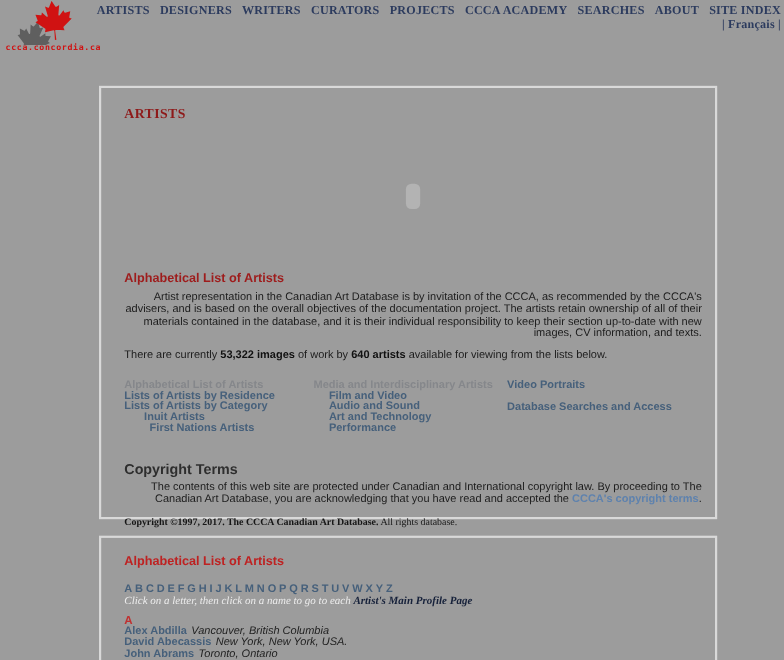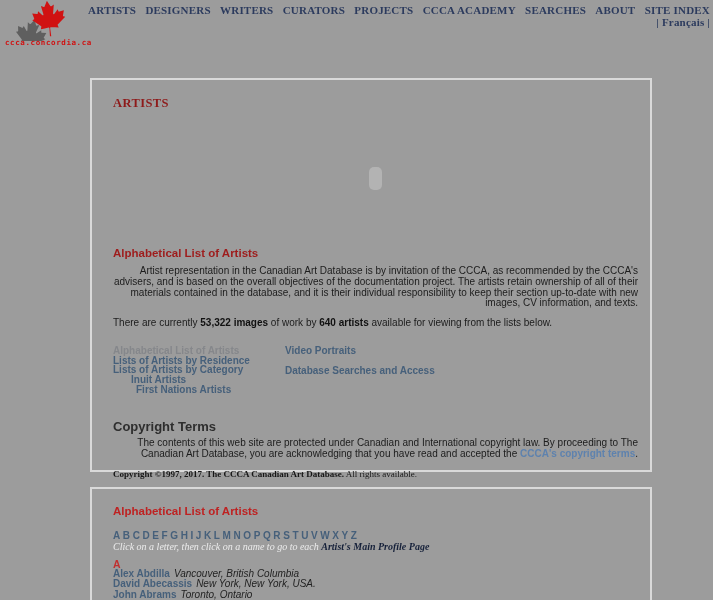--- a/index.html
+++ b/index.html
@@ -142,32 +142,42 @@
     <div class="col1">
       <div class="colhead">Alphabetical List of Artists</div>
       <div>
 
       <a class="clink">Lists of Artists by Residence</a>
           <a class="clink">Lists of Artists by Category</a>
           <a class="clink ind-b">Inuit Artists</a>
           <a class="clink ind-c">First Nations Artists</a>
         </div>
     </div>
+    <div class="col2">
+      <div class="colhead">Media and Interdisciplinary Artists</div>
+      <div>
+
+      <a class="clink ind-a">Film and Video</a>
+          <a class="clink ind-a">Audio and Sound</a>
+          <a class="clink ind-a">Art and Technology</a>
+          <a class="clink ind-a">Performance</a>
+        </div>
+    </div>
     <div class="col3">
       <div>
 
       <a class="clink">Video Portraits</a>
           <a class="clink gap">Database Searches and Access</a>
         </div>
     </div>
   </div>
 
   <div class="copy-head">Copyright Terms</div>
   <p class="copy-body"><span>The contents of this web site are protected under Canadian and International copyright law. By proceeding to The Canadian Art Database, you are acknowledging that you have read and accepted the </span><a class="copy-link">CCCA's copyright terms</a><span>.</span></p>
-  <p class="copy-small"><b>Copyright ©1997, 2017. The CCCA Canadian Art Database.</b><span> All rights available.</span></p>
+  <p class="copy-small"><b>Copyright ©1997, 2017. The CCCA Canadian Art Database.</b><span> All rights database.</span></p>
 </div>
 
 <div class="panel panel-list">
   <div class="h-list">Alphabetical List of Artists</div>
 
   <div class="letters">
     
   <a class="letter">A</a><a class="letter">B</a><a class="letter">C</a><a class="letter">D</a><a class="letter">E</a><a class="letter">F</a><a class="letter">G</a><a class="letter">H</a><a class="letter">I</a><a class="letter">J</a><a class="letter">K</a><a class="letter">L</a><a class="letter">M</a><a class="letter">N</a><a class="letter">O</a><a class="letter">P</a><a class="letter">Q</a><a class="letter">R</a><a class="letter">S</a><a class="letter">T</a><a class="letter">U</a><a class="letter">V</a><a class="letter">W</a><a class="letter">X</a><a class="letter">Y</a><a class="letter">Z</a></div>
 
   <p class="instruction"><span>Click on a letter, then click on a name to go to each </span><b>Artist's Main Profile Page</b></p>

